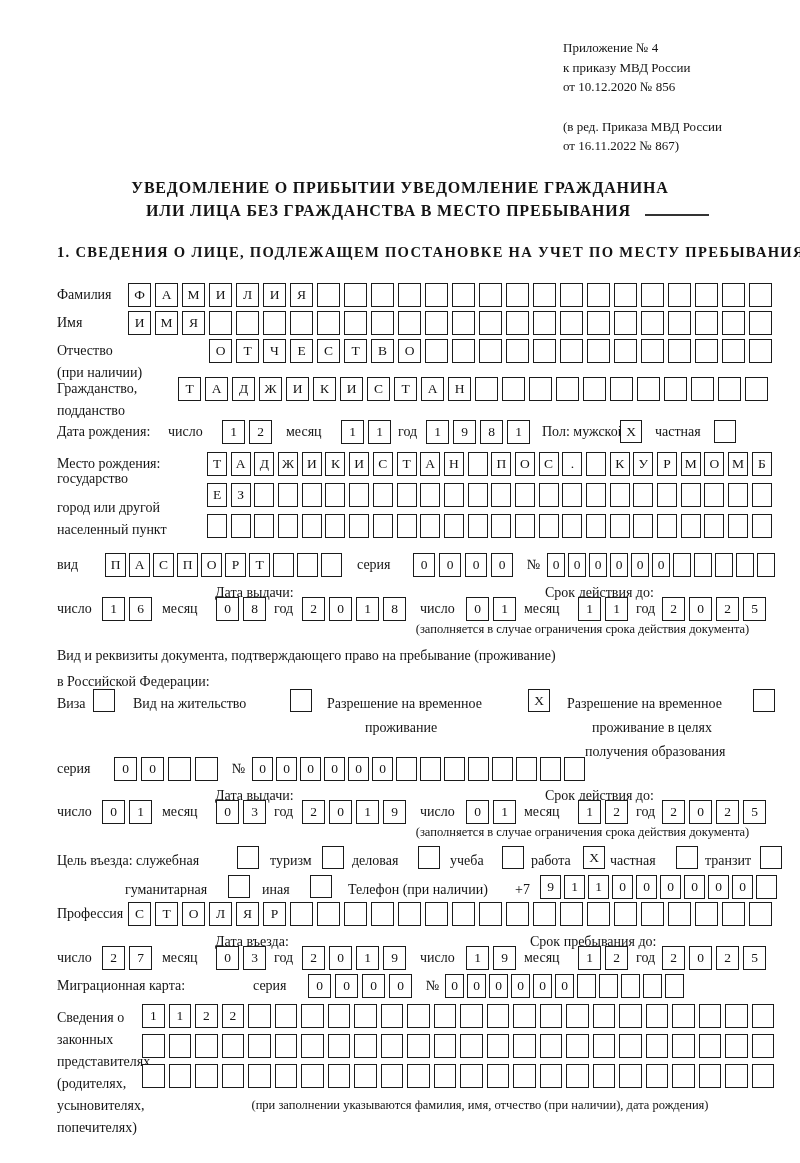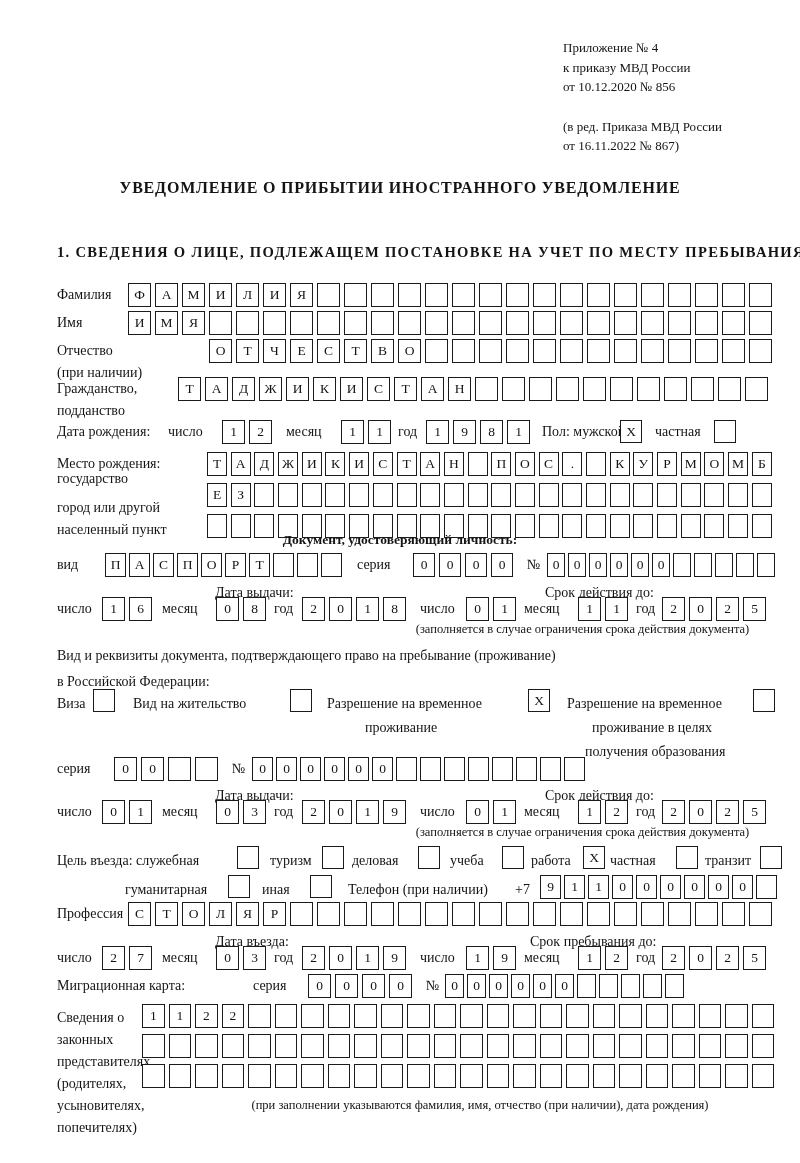--- a/index.html
+++ b/index.html
@@ -41,21 +41,22 @@
   <div class="hdrref">
     <div>Приложение № 4</div>
     <div>к приказу МВД России</div>
     <div>от 10.12.2020 № 856</div>
     <div class="gap">(в ред. Приказа МВД России</div>
     <div>от 16.11.2022 № 867)</div>
   </div>
 
 
   <div class="title">
-    <div>УВЕДОМЛЕНИЕ О ПРИБЫТИИ ИНОСТРАННОГО УВЕДОМЛЕНИЕ</div>
+    <div>УВЕДОМЛЕНИЕ О ПРИБЫТИИ УВЕДОМЛЕНИЕ ГРАЖДАНИНА</div>
+    <div class="t2"><span>ИЛИ ЛИЦА БЕЗ ГРАЖДАНСТВА В МЕСТО ПРЕБЫВАНИЯ</span><span class="uline"></span></div>
   </div>
 
   <div class="sechead">1. СВЕДЕНИЯ О ЛИЦЕ, ПОДЛЕЖАЩЕМ ПОСТАНОВКЕ НА УЧЕТ ПО МЕСТУ ПРЕБЫВАНИЯ</div>
 
   <div class="row" style="top:283px">
     <span class="lab" style="left:57px">Фамилия</span>
     <span class="cg" style="left:128px">
         <span class="cell">Ф</span>
         <span class="cell">А</span>
         <span class="cell">М</span>
@@ -277,21 +278,20 @@
         <span class="cell"></span>
         <span class="cell"></span>
         <span class="cell"></span>
         <span class="cell"></span>
         <span class="cell"></span>
         <span class="cell"></span>
         <span class="cell"></span>
       </span>
   </div>
 
-  <div class="dochead">Документ, удостоверяющий личность:</div>
 
   <div class="row" style="top:553px">
     <span class="lab" style="left:57px">вид</span>
     <span class="cg p24" style="left:105px">
         <span class="cell">П</span>
         <span class="cell">А</span>
         <span class="cell">С</span>
         <span class="cell">П</span>
         <span class="cell">О</span>
         <span class="cell">Р</span>

